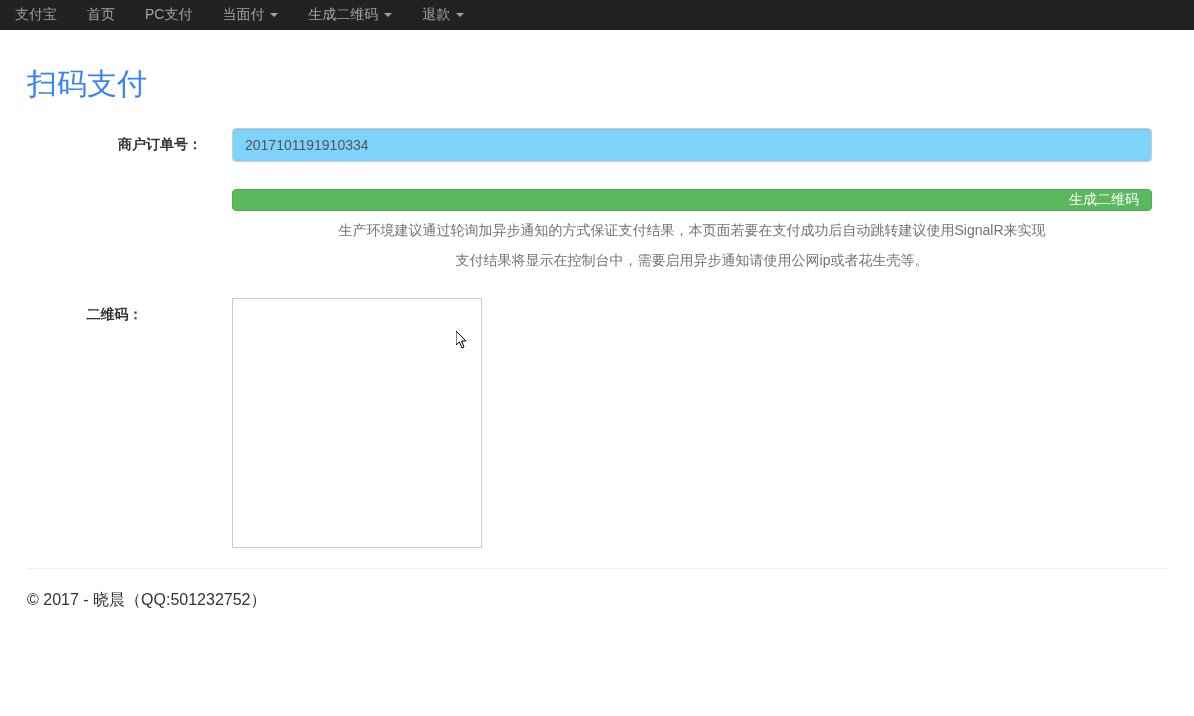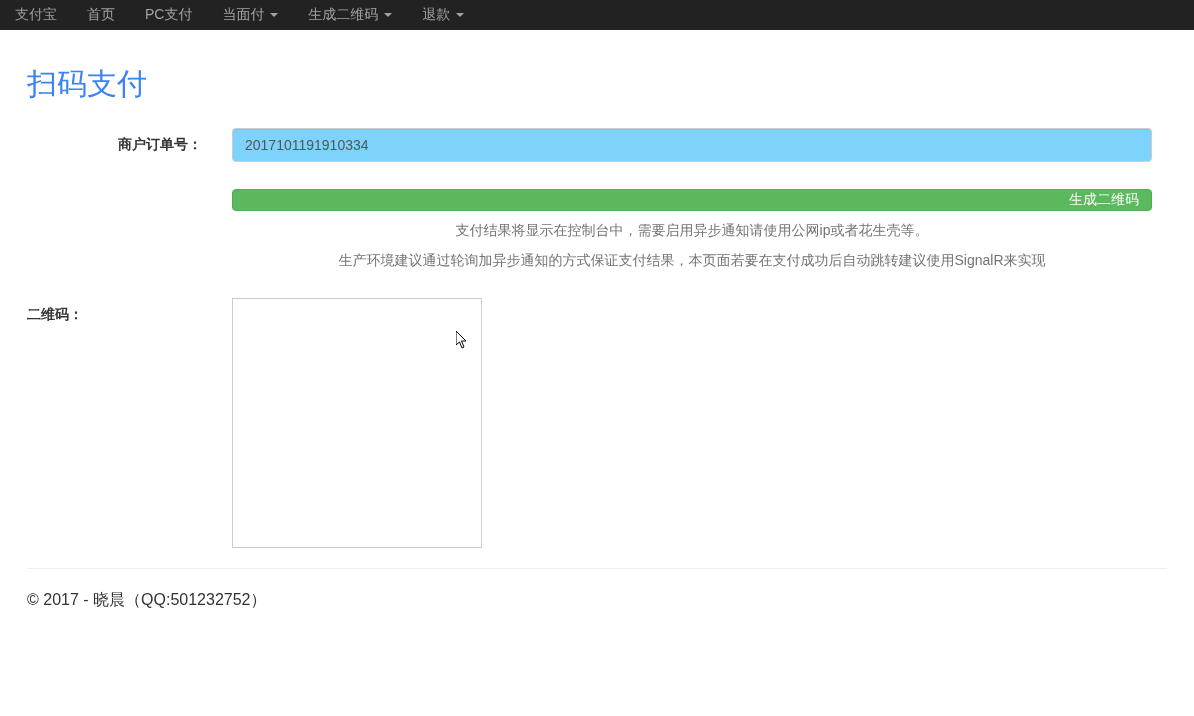--- a/index.html
+++ b/index.html
@@ -138,21 +138,21 @@
       font-size: 14px;
     }
     .qrcode-label-group {
       display: flex;
       align-items: flex-start;
       margin-top: 20px;
       margin-bottom: 15px;
     }
     .qrcode-label {
       width: 16.6667%;
-      text-align: left;
+      text-align: center;
       padding-right: 15px;
       font-weight: bold;
       font-size: 14px;
       padding-top: 7px;
     }
     .qrcode-box {
       width: 250px;
       height: 250px;
       border: 1px solid #ccc;
       margin-left: 15px;
@@ -200,22 +200,22 @@
       <div class="col-input">
         <input type="text" class="form-control" value="2017101191910334" style="">
       </div>
     </div>
 
 
 
     <div class="form-group">
       <div class="col-offset">
         <button type="button" class="btn btn-success">生成二维码</button>
+        <p class="help-text">生产环境建议通过轮询加异步通知的方式保证支付结果，本页面若要在支付成功后自动跳转建议使用SignalR来实现</p>
         <p class="help-text">支付结果将显示在控制台中，需要启用异步通知请使用公网ip或者花生壳等。</p>
-        <p class="help-text">生产环境建议通过轮询加异步通知的方式保证支付结果，本页面若要在支付成功后自动跳转建议使用SignalR来实现</p>
       </div>
     </div>
 
     <div class="qrcode-label-group">
       <label class="qrcode-label">二维码：</label>
       <div class="qrcode-box"></div>
     </div>
   </div>
 
   <hr>

